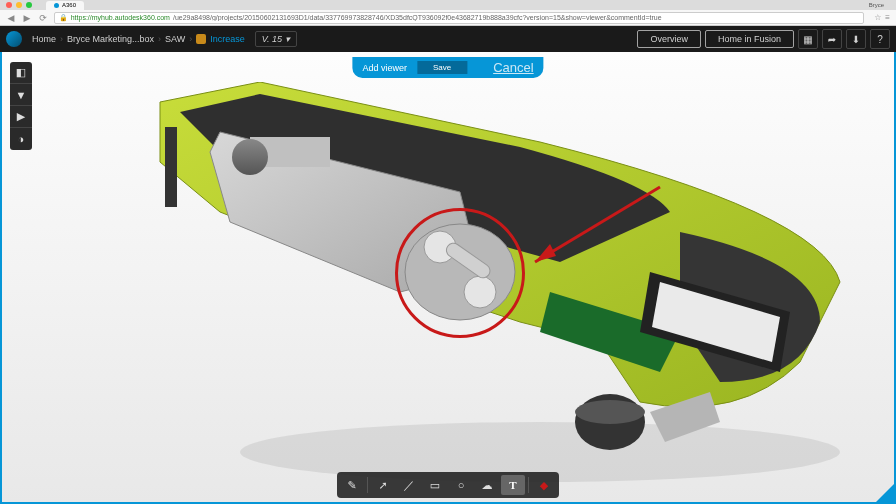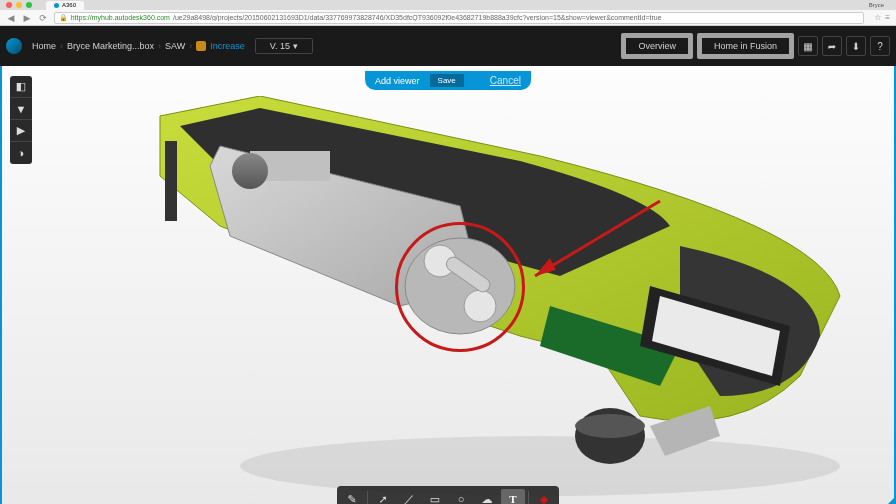--- a/index.html
+++ b/index.html
@@ -15,38 +15,38 @@
 .user-right { margin-left: auto; font-size: 6px; color: #555; padding-right: 6px; }
 
 .url-bar { height: 16px; background: #f7f7f7; border-bottom: 1px solid #ccc; display: flex; align-items: center; padding: 0 6px; gap: 6px; }
 .nav-arrow { width: 10px; height: 10px; color: #888; font-size: 9px; display: flex; align-items: center; justify-content: center; }
 .url-field { flex: 1; height: 12px; background: #fff; border: 1px solid #ccc; border-radius: 2px; display: flex; align-items: center; padding: 0 4px; font-size: 7px; color: #444; gap: 3px; }
 .lock { color: #2a8a2a; font-size: 7px; }
 .url-host { color: #2a8a2a; }
 .url-rest { color: #666; white-space: nowrap; overflow: hidden; }
 .url-icons { display: flex; gap: 4px; margin-left: 4px; color: #888; font-size: 8px; }
 
-.app-header { height: 40px; background: #1a1a1a; display: flex; align-items: center; color: #a8a8a8; font-size: 9px; padding: 0 6px; gap: 4px; }
+.app-header { height: 26px; background: #1a1a1a; display: flex; align-items: center; color: #a8a8a8; font-size: 9px; padding: 0 6px; gap: 4px; }
 .app-logo { width: 16px; height: 16px; border-radius: 50%; background: linear-gradient(135deg, #0696d7, #034e70); margin-right: 6px; }
 .crumb { color: #a8a8a8; }
 .crumb.link { color: #d0d0d0; }
 .crumb.active { color: #0696d7; }
 .crumb-sep { color: #555; }
 .crumb-icon { width: 10px; height: 10px; background: #c88a1a; border-radius: 2px; display: inline-block; }
-.version-btn { border: 1px solid #444; border-radius: 2px; padding: 2px 14px; margin-left: 6px; display: flex; gap: 3px; color: #d0d0d0; }
+.version-btn { border: 1px solid #444; border-radius: 2px; padding: 2px 6px; margin-left: 6px; display: flex; gap: 3px; color: #d0d0d0; font-style: italic; }
 .spacer { flex: 1; }
-.header-btn { border: 5px solid #a3a3a3; color: #d0d0d0; padding: 3px 12px; border-radius: 2px; font-size: 9px; }
+.header-btn { border: 1px solid #a3a3a3; color: #d0d0d0; padding: 3px 12px; border-radius: 2px; font-size: 9px; }
 .header-icon-btn { width: 20px; height: 20px; border: 1px solid #444; color: #d0d0d0; display: flex; align-items: center; justify-content: center; font-size: 10px; border-radius: 2px; }
 
 .viewport { position: relative; width: 100%; height: calc(100% - 52px); background: linear-gradient(#fdfdfd, #e8e8e8); overflow: hidden; }
 .viewport-border { position: absolute; inset: 0; border: 2px solid #0696d7; pointer-events: none; border-top: none; }
 
 .markup-pill { position: absolute; top: 5px; left: 50%; transform: translateX(-50%); background: #0696d7; color: #fff; font-size: 9px; padding: 3px 10px; border-radius: 0 0 10px 10px; display: flex; gap: 10px; align-items: center; }
-.save-btn { background: #046a9a; color: #fff; border: none; padding: 2px 8px; font-size: 8px; border-radius: 0; }
-.cancel-link { text-decoration: underline; color: #cce8f5; font-size: 10px; margin-left: 16px; }
+.save-btn { background: #046a9a; color: #fff; border: none; padding: 2px 16px; font-size: 8px; border-radius: 0; }
+.cancel-link { text-decoration: underline; color: #cce8f5; font-size: 13px; margin-left: 16px; }
 
 .left-toolbar { position: absolute; top: 10px; left: 10px; background: #2a2a2a; border-radius: 3px; display: flex; flex-direction: column; }
 .lt-btn { width: 22px; height: 22px; color: #ddd; display: flex; align-items: center; justify-content: center; font-size: 11px; border-bottom: 1px solid #444; }
 .lt-btn:last-child { border-bottom: none; }
 
 .bottom-toolbar { position: absolute; bottom: 6px; left: 50%; transform: translateX(-50%); background: rgba(40, 40, 40, 0.92); border-radius: 4px; display: flex; padding: 3px; gap: 2px; }
 .bt-btn { width: 24px; height: 20px; color: #ddd; display: flex; align-items: center; justify-content: center; font-size: 11px; border-radius: 2px; }
 .bt-btn.text-active { background: #666; color: #fff; font-weight: bold; font-family: serif; }
 .bt-sep { width: 1px; background: #555; margin: 2px 1px; }
 

